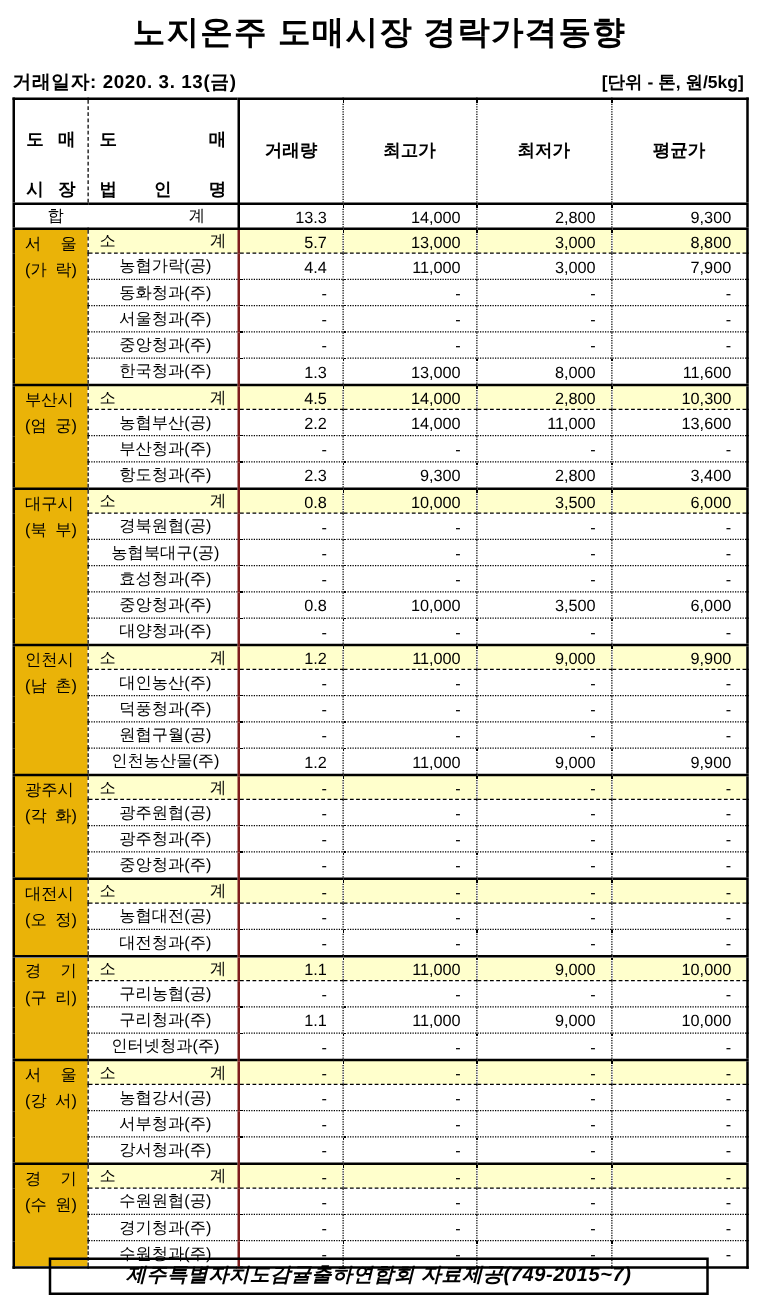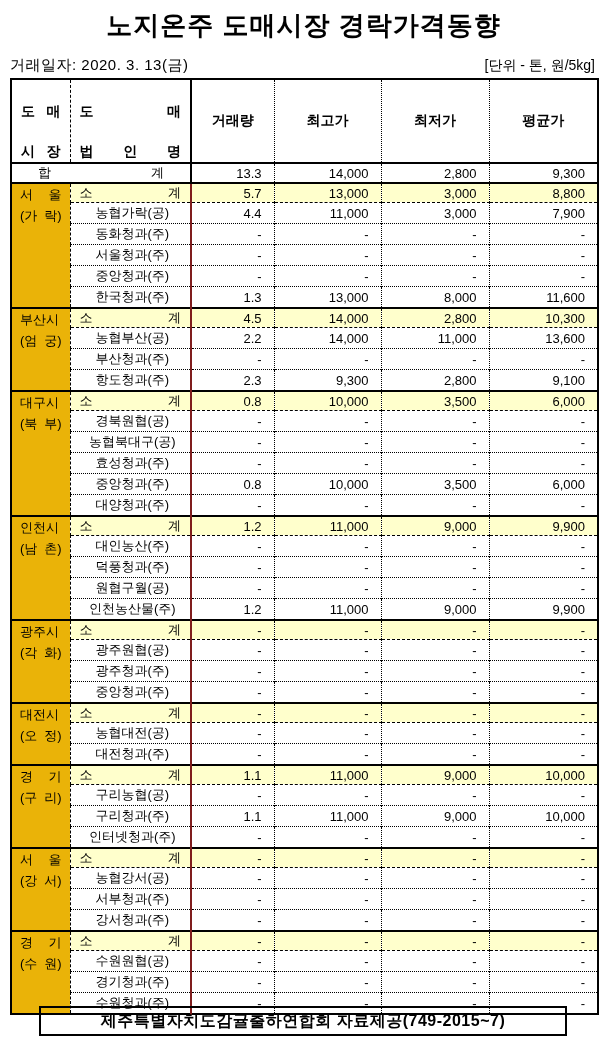--- a/index.html
+++ b/index.html
@@ -15,22 +15,22 @@
   .title {
     position: absolute; top: 8px; left: 0; width: 100%;
     text-align: center;
     font-size: 26px; font-weight: bold; letter-spacing: 1px;
   }
 
   .meta {
     position: absolute; top: 56px; left: 10px; right: 12px;
     display: flex; justify-content: space-between; align-items: flex-end;
   }
-  .meta .date { font-size: 15px; font-weight: normal; letter-spacing: 0.5px; }
-  .meta .unit { font-size: 14px; font-weight: normal; }
+  .meta .date { font-size: 15px; font-weight: bold; letter-spacing: 0.5px; }
+  .meta .unit { font-size: 14px; font-weight: bold; }
 
   table.price-table {
     position: absolute; top: 78px; left: 10px;
     border-collapse: collapse;
     table-layout: fixed;
     width: 587px;
     border: 2px solid #000;
   }
   col.c-market { width: 59px; }
   col.c-corp   { width: 121px; }
@@ -80,21 +80,21 @@
 
   .footnote {
     position: absolute; top: 984px; left: 12px;
     font-size: 13px; font-weight: bold; color: #0000CC;
     letter-spacing: 0.3px; word-spacing: 3px;
   }
   .provider-box {
     position: absolute; top: 1006px; left: 39px; width: 524px; height: 26px;
     border: 2px solid #000;
     text-align: center; line-height: 26px;
-    font-size: 16px; font-weight: bold; letter-spacing: 0.5px;
+    font-size: 16px; font-weight: bold; letter-spacing: 0.5px; font-style: italic;
   }
 </style>
 </head>
 <body>
 
 <div class="page">
 
   <div class="title">노지온주 도매시장 경락가격동향</div>
 
   <div class="meta">
@@ -204,21 +204,21 @@
           <td class="num v-vol">-</td>
           <td class="num v-high">-</td>
           <td class="num v-low">-</td>
           <td class="num v-avg">-</td>
         </tr>
         <tr class="company-row">
           <td class="name-cell">항도청과(주)</td>
           <td class="num v-vol">2.3</td>
           <td class="num v-high">9,300</td>
           <td class="num v-low">2,800</td>
-          <td class="num v-avg">9,100</td>
+          <td class="num v-avg">3,400</td>
         </tr>
         <tr class="subtotal-row section-start">
           <td class="market-cell" rowspan="6">
             <div class="market-line justify">대구시</div>
             <div class="market-line justify">(북 부)</div>
           </td>
           <td class="name-cell sub justify yellow">소 계</td>
           <td class="num v-vol yellow">0.8</td>
           <td class="num v-high yellow">10,000</td>
           <td class="num v-low yellow">3,500</td>

